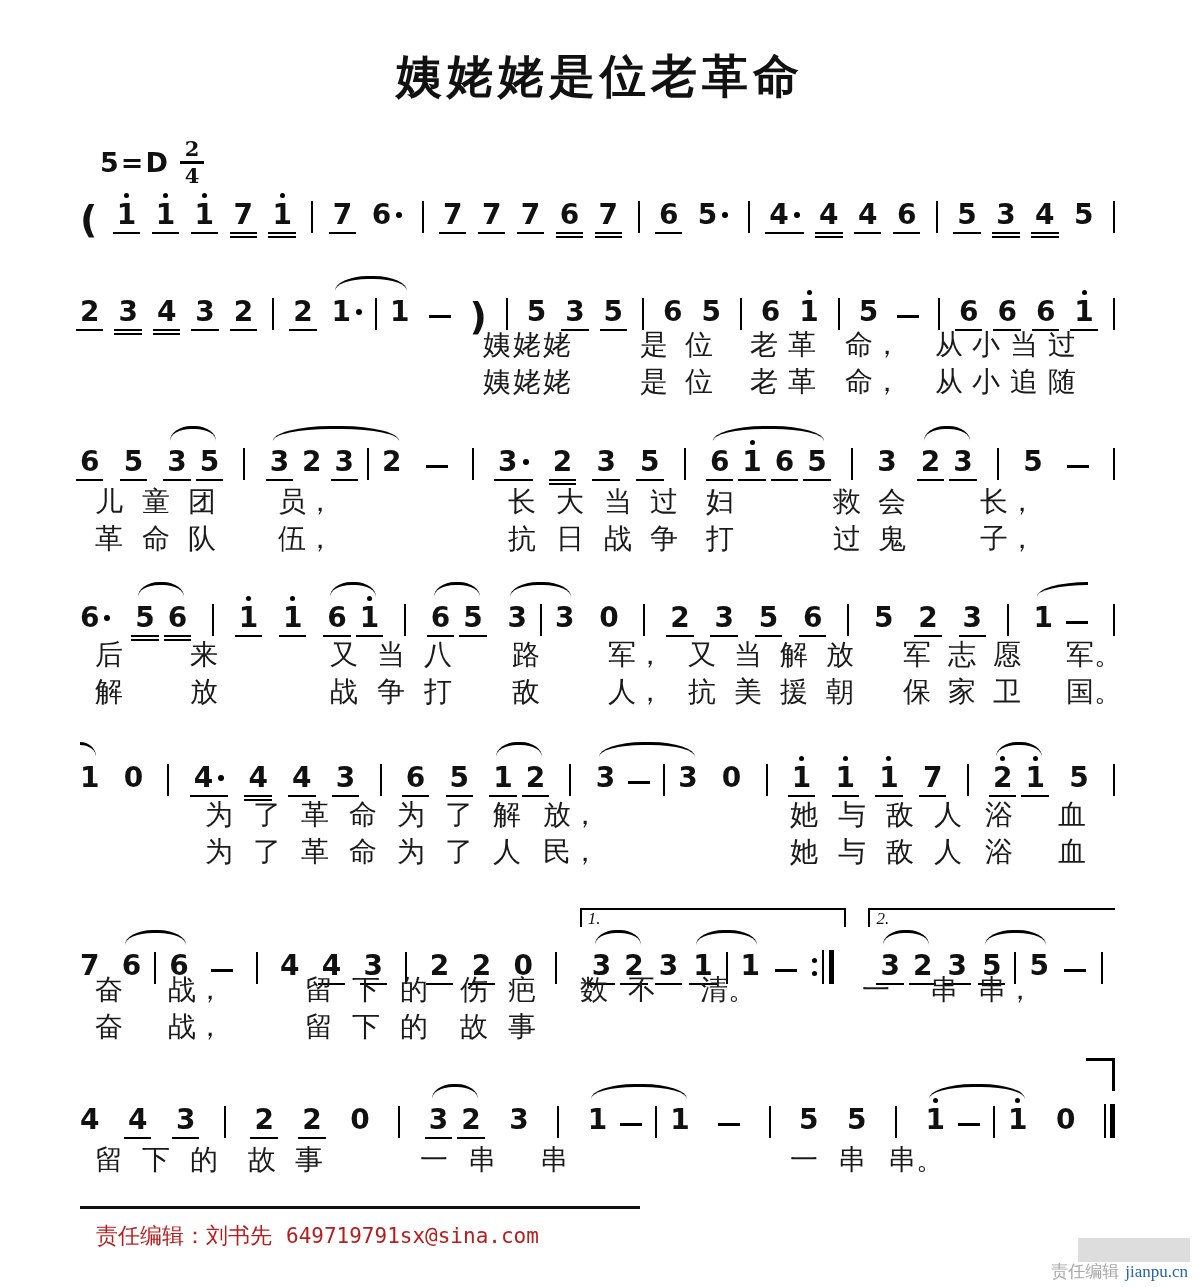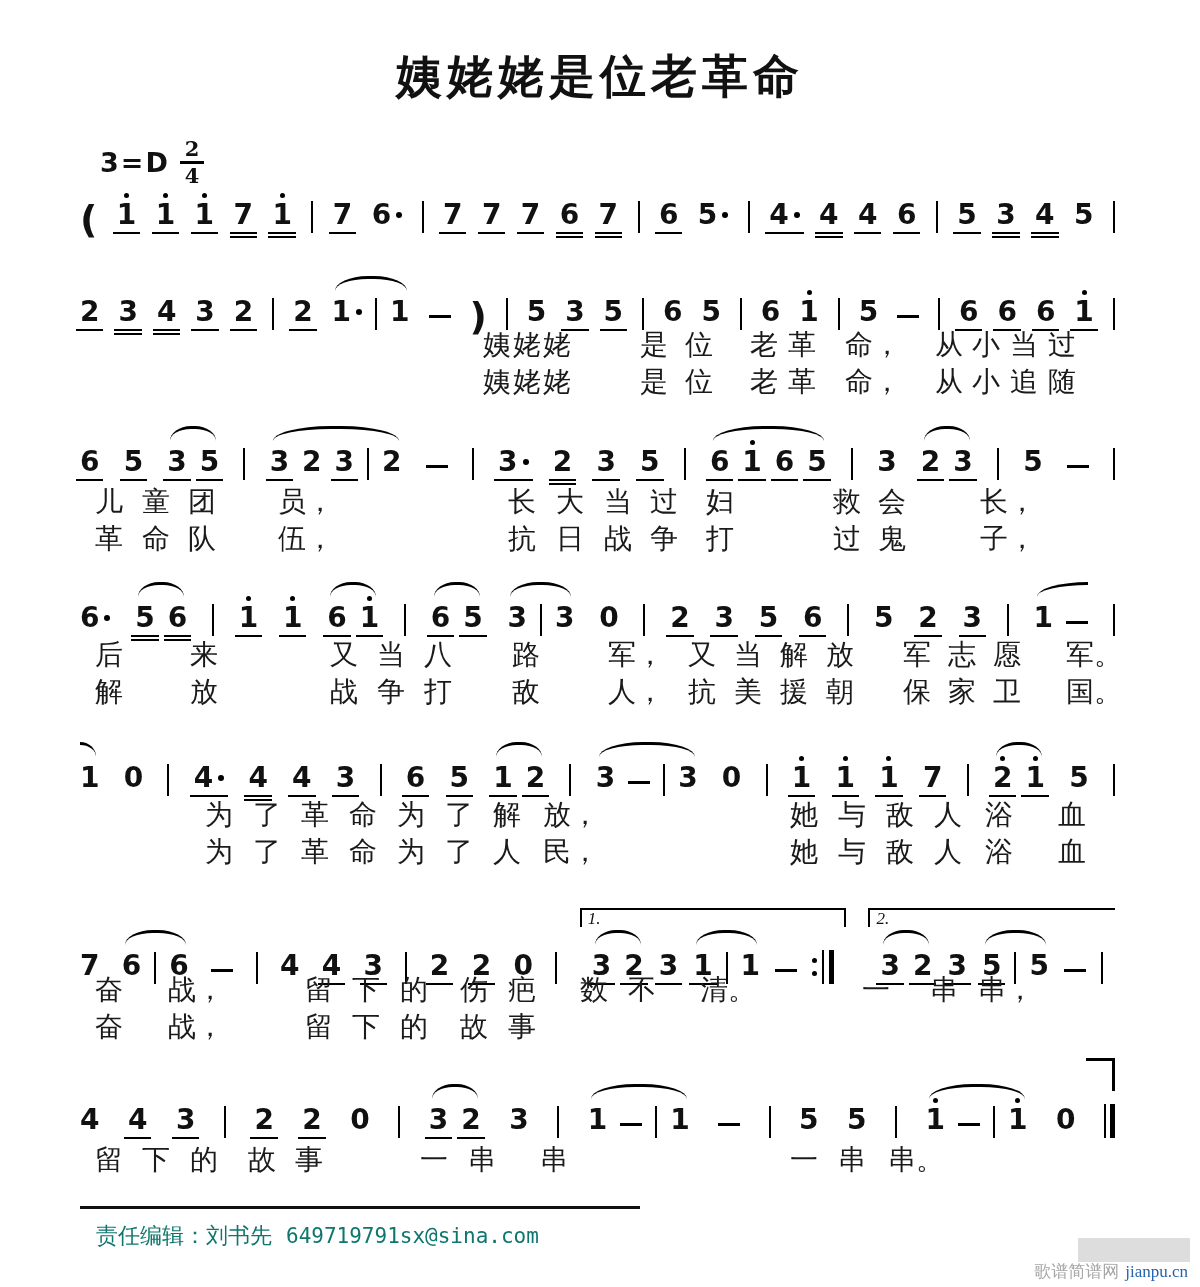--- a/index.html
+++ b/index.html
@@ -49,35 +49,35 @@
                  border-top:2px solid #000;border-left:2px solid #000;}
   .volta.closed::before{border-right:2px solid #000;}
   .volta-label{position:absolute;top:1px;left:8px;font-style:italic;font-size:17px;
                font-family:"Liberation Serif",serif;font-weight:normal;}
   .lyric-row{position:absolute;left:0;width:1200px;height:32px;}
   .syll{position:absolute;top:0;font-size:28px;line-height:30px;white-space:nowrap;
         font-family:"Liberation Serif",serif;color:#1a1a1a;}
   .corner-mark{position:absolute;top:1058px;left:1086px;width:26px;height:30px;
                border-top:3px solid #000;border-right:3px solid #000;}
   .footer-rule{position:absolute;top:1206px;left:80px;width:560px;height:3px;background:#111;}
-  .footer-text{position:absolute;top:1221px;left:96px;font-size:22px;color:#0f766e;}
+  .footer-text{position:absolute;top:1221px;left:96px;font-size:22px;color:#b91c1c;}
   .footer-text .email{font-family:"DejaVu Sans Mono",monospace;margin-left:14px;font-size:21px;}
   .wm-box{position:absolute;left:1078px;top:1238px;width:112px;height:24px;background:#dddddd;}
   .watermark{position:absolute;top:1260px;right:12px;font-size:17px;white-space:nowrap;}
   .wm-site{color:#a6a6a6;}
   .wm-domain{color:#2464b0;margin-left:6px;}
 </style>
 </head>
 <body>
 
 <div class="page">
   <div class="title">姨姥姥是位老革命</div>
 
   <div class="keysig">
-    <span class="key-prefix">3=D</span>
+    <span class="key-prefix">5=D</span>
     <span class="meter">
       <span class="meter-num">2</span>
       <span class="meter-den">4</span>
     </span>
   </div>
 
 
   <div id="score-body">
       <div class="music-line" style="top: 192px;">
         <span class="paren">(</span>
@@ -1299,15 +1299,15 @@
 
   <div class="corner-mark"></div>
 
   <div class="footer-rule"></div>
   <div class="footer-text">
     <span>责任编辑：刘书先</span><span class="email">649719791sx@sina.com</span>
   </div>
 
   <div class="wm-box"></div>
   <div class="watermark">
-    <span class="wm-site" style="color: rgb(166, 166, 166);">歌谱简谱网</span><span class="wm-domain" style="color: rgb(36, 100, 176);">jianpu.cn</span>
+    <span class="wm-site" style="color: rgb(166, 166, 166);">责任编辑</span><span class="wm-domain" style="color: rgb(36, 100, 176);">jianpu.cn</span>
   </div>
 </div>
 
 </body></html>

